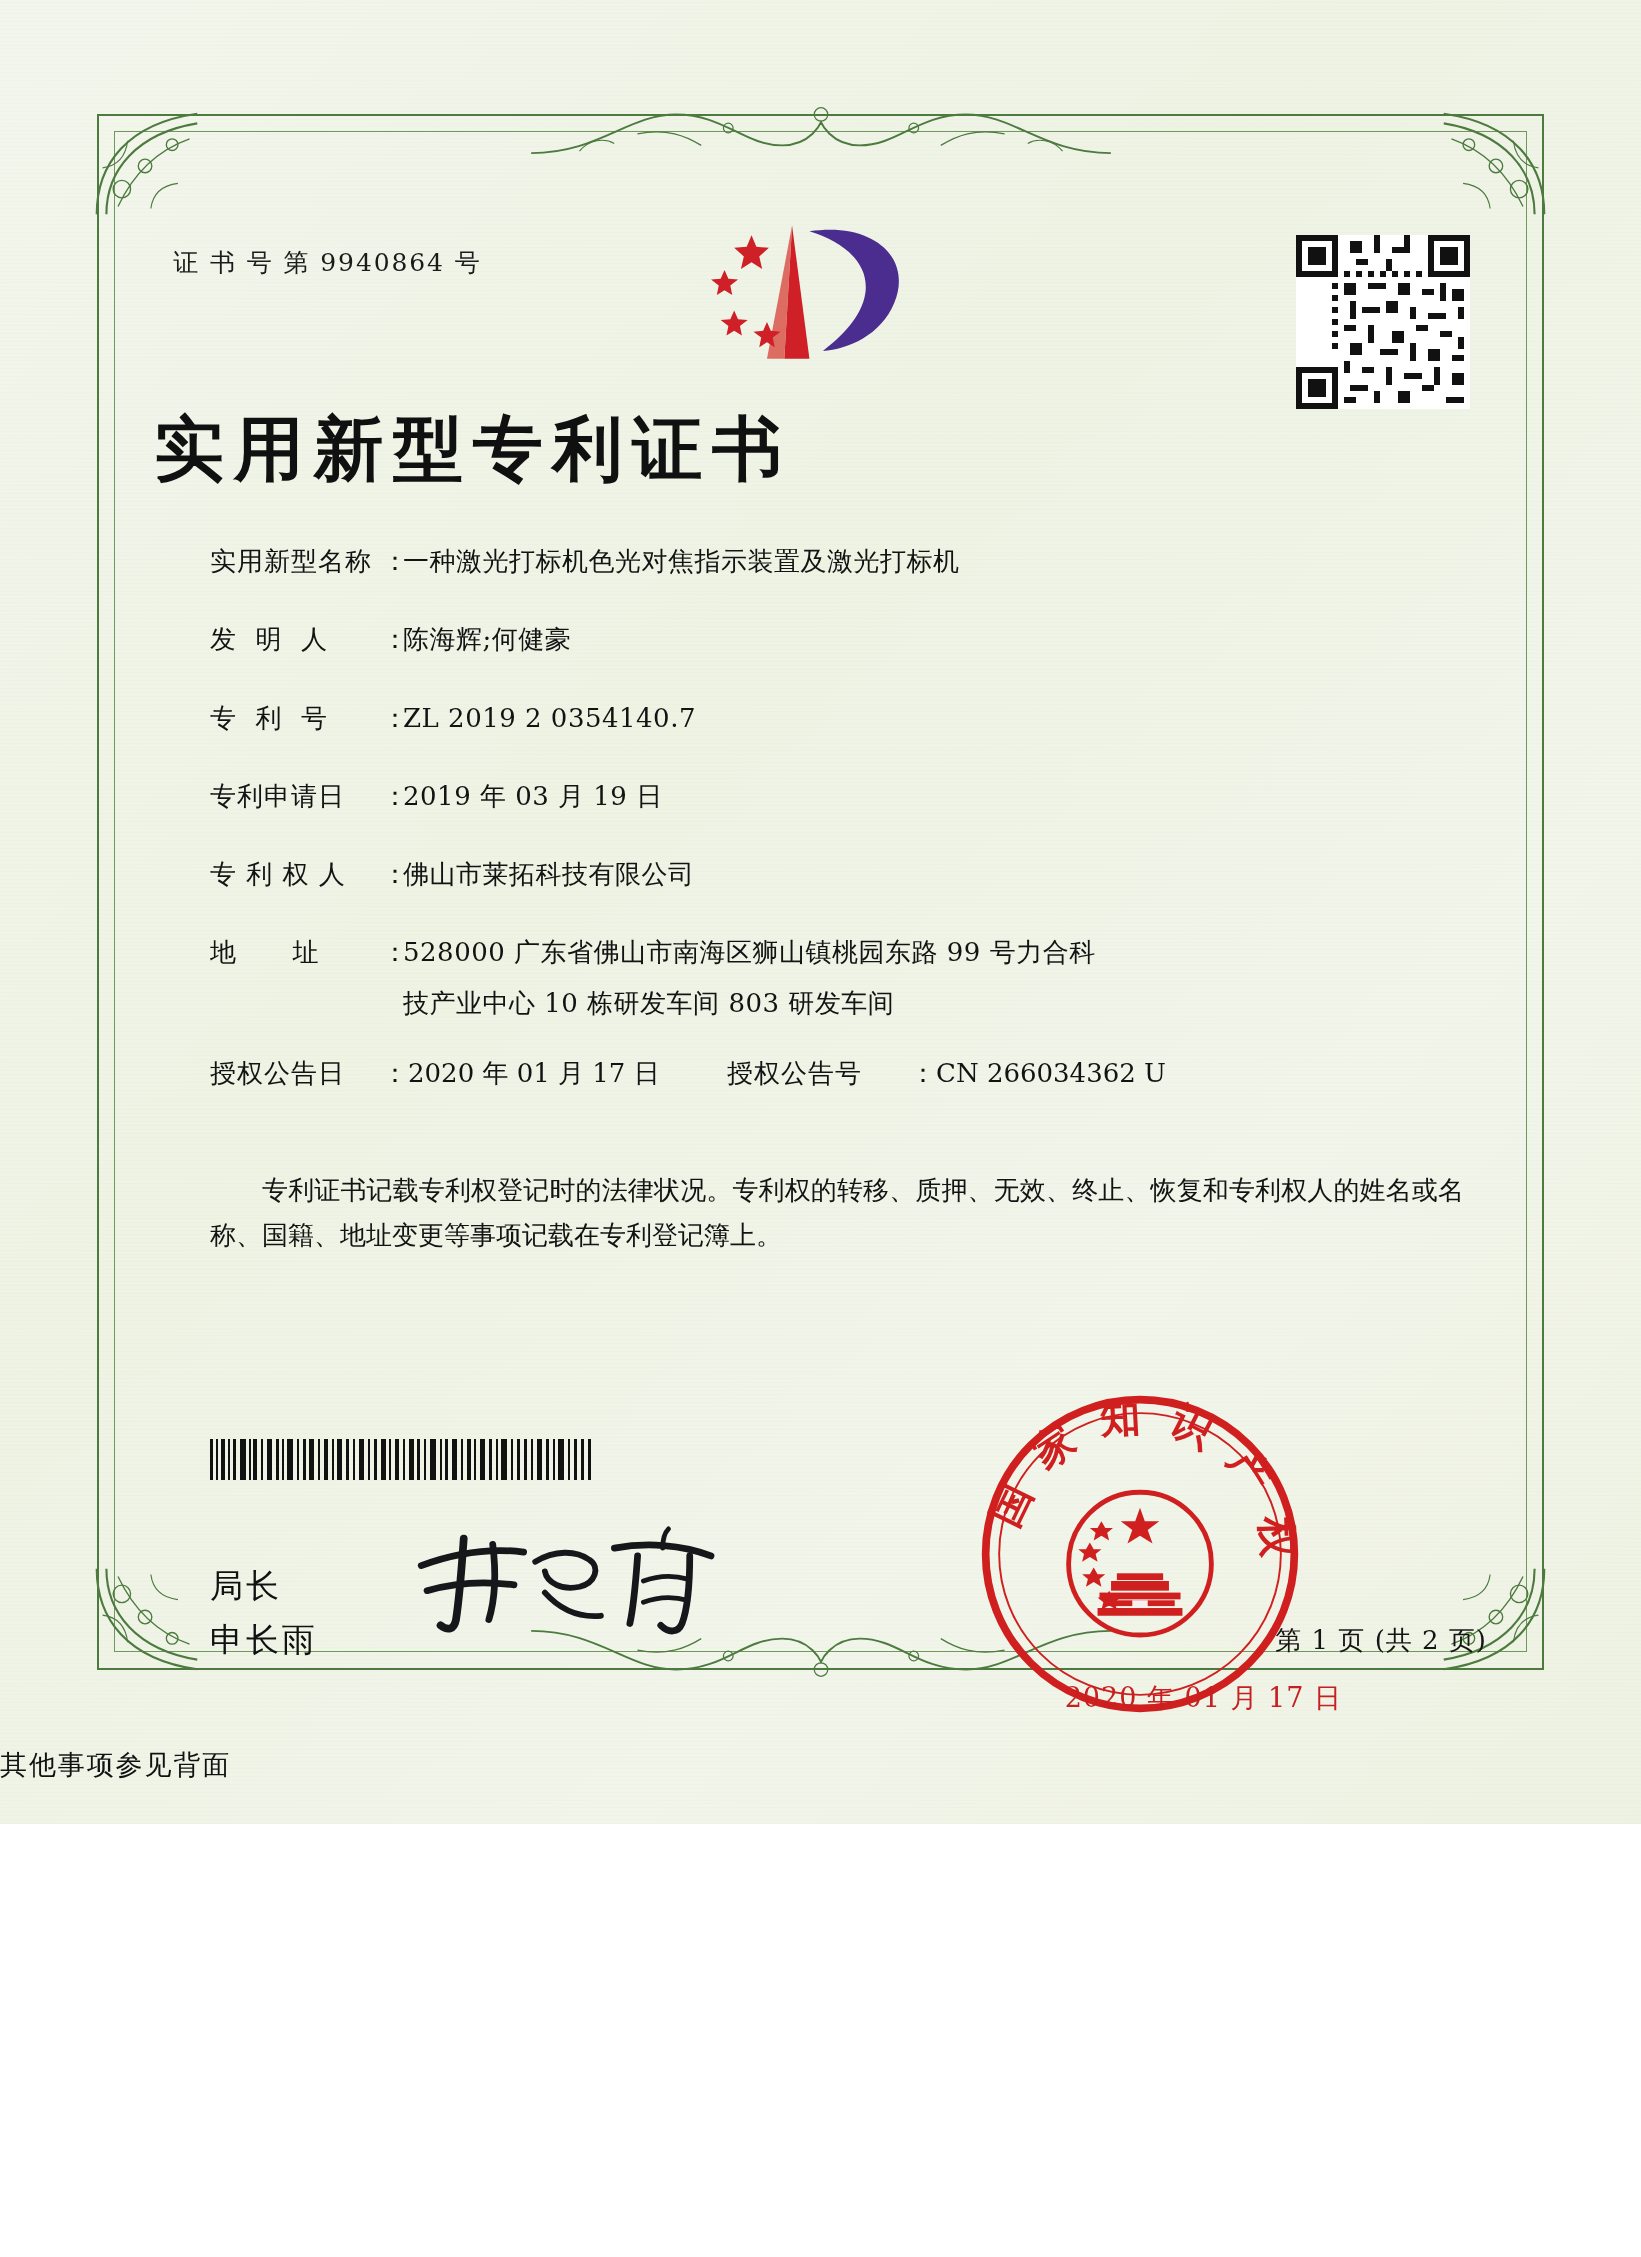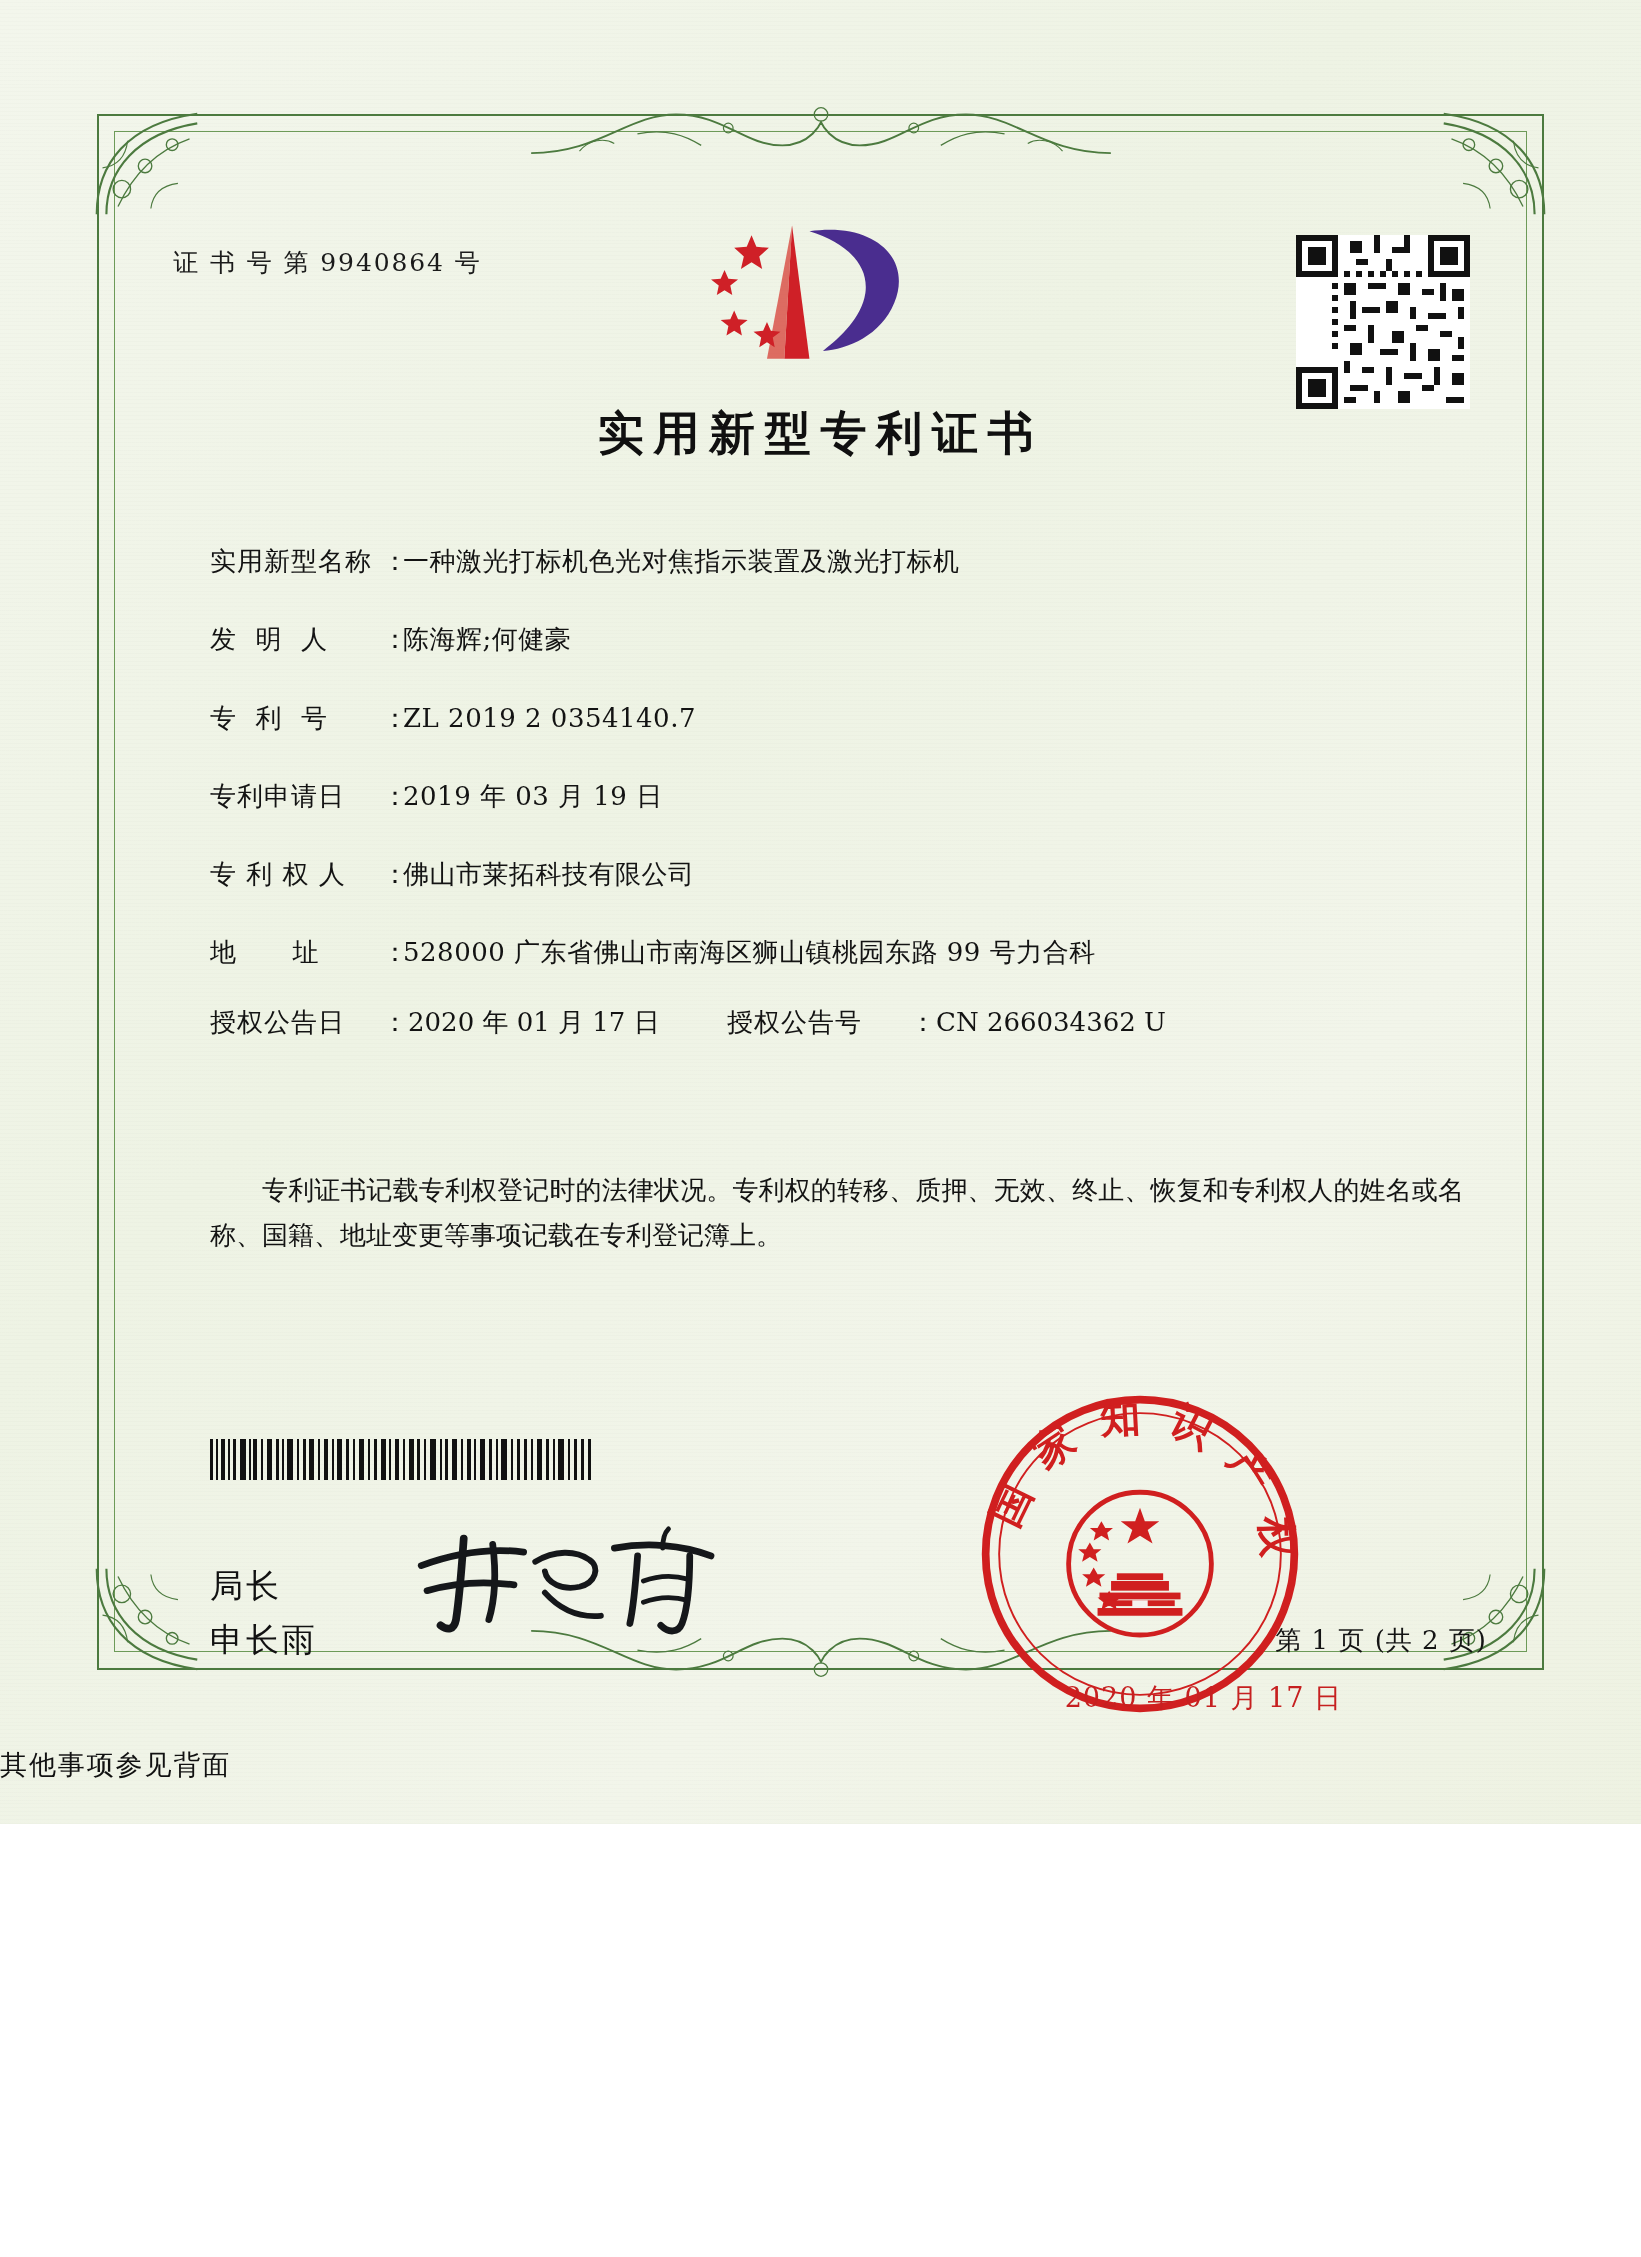--- a/index.html
+++ b/index.html
@@ -57,22 +57,22 @@
     width:251px;height:164px;
   }
   .qr{
     position:absolute;right:17.4px;top:42px;
     width:174px;height:174px;
     background:#fff;
   }
   .qr svg{display:block;}
   .title{
     position:absolute;left:0;right:0;top:210px;
-    text-align:center;
-    font-size:46px;
+    text-align:left;
+    font-size:70px;
     letter-spacing:9.7px;
     font-weight:bold;
     color:#101010;
     font-family:"DejaVu Sans","Liberation Sans",sans-serif;
   }
   .fields{
     position:absolute;left:56px;right:19.3px;top:348px;
     font-size:26px;color:#131313;line-height:1.55;
   }
   .row{
@@ -361,20 +361,21 @@
         <span class="lbl">专 利 权 人</span>
         <span class="colon">：</span>
         <span class="val">佛山市莱拓科技有限公司</span>
       </div>
 
       <div class="row double">
         <span class="lbl">地      址</span>
         <span class="colon">：</span>
         <span class="val">
           <span>528000 广东省佛山市南海区狮山镇桃园东路 99 号力合科</span>
+          <span class="l2">技产业中心 10 栋研发车间 803 研发车间</span>
         </span>
       </div>
 
       <div class="row-inline">
         <span class="seg1-lbl">授权公告日</span>
         <span class="colon">：</span>
         <span class="seg1-val">2020 年 01 月 17 日</span>
         <span class="seg2-lbl">授权公告号</span>
         <span class="colon">：</span>
         <span class="seg2-val">CN 266034362 U</span>

